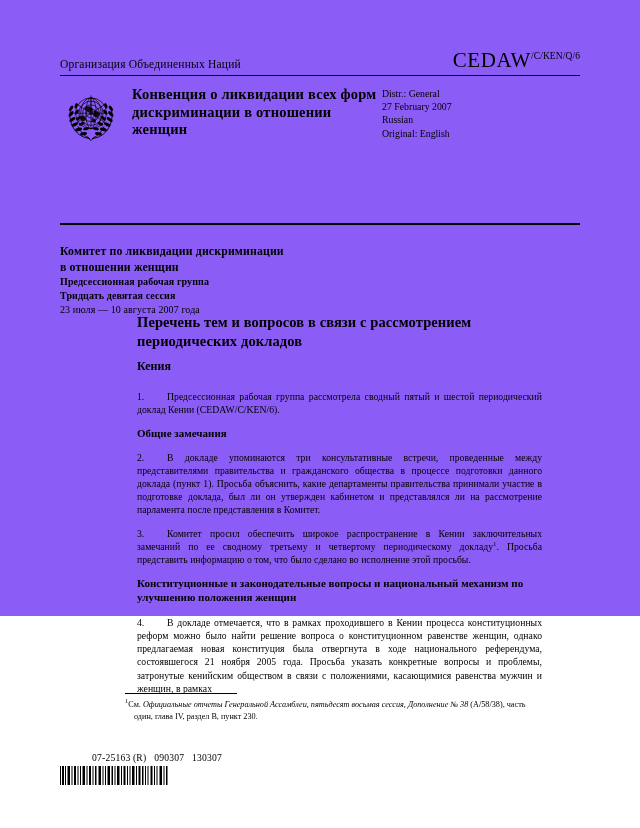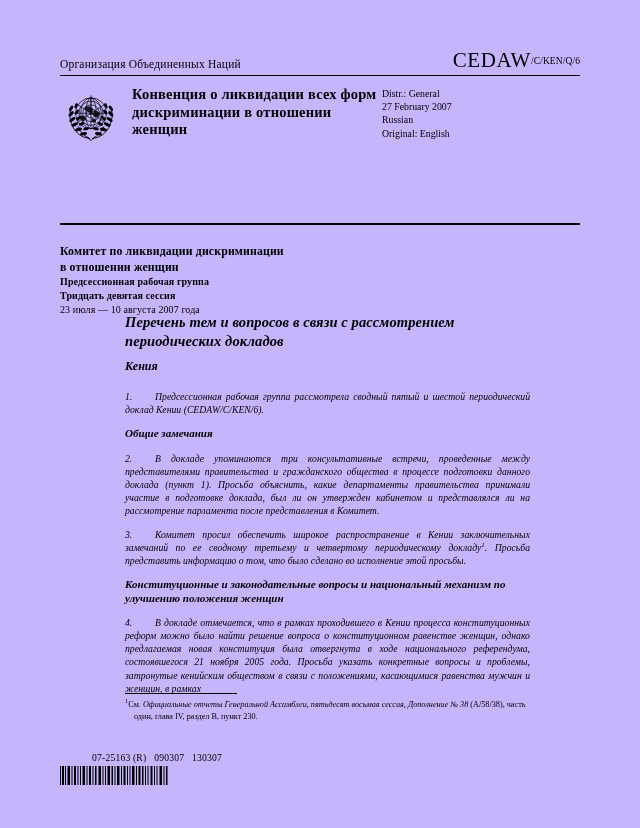--- a/index.html
+++ b/index.html
@@ -13,22 +13,22 @@
     font-family: "Liberation Serif", "DejaVu Serif", serif;
     color: #000000;
     position: relative;
     overflow: hidden;
   }
 
   .page {
     position: absolute;
     left: 0; top: 0;
     width: 640px;
-    height: 828px;
-    background: #c4b5fd;
+    height: 616px;
+    background: #8b5cf6;
   }
 
   
   .masthead {
     position: absolute;
     left: 60px;
     top: 50px;
     width: 520px;
   }
   .masthead-top {
@@ -38,21 +38,21 @@
     padding-bottom: 2px;
   }
   .org-name {
     font-size: 11.5px;
     letter-spacing: 0.2px;
     line-height: 14px;
     white-space: nowrap;
   }
   .symbol-block {
     display: flex;
-    align-items: center;
+    align-items: flex-start;
     white-space: nowrap;
   }
   .symbol-main {
     font-size: 21px;
     letter-spacing: 0.6px;
     line-height: 21px;
   }
   .symbol-sub {
     font-size: 9.5px;
     letter-spacing: 0.1px;
@@ -130,57 +130,56 @@
   }
   .committee .l5 {
     font-size: 10px;
     line-height: 14px;
     letter-spacing: 0.1px;
   }
 
   
   .main {
     position: absolute;
-    left: 125px;
+    left: 137px;
     top: 313px;
     width: 405px;
-    font-style: italic;
   }
   .doc-title {
     font-size: 14.5px;
     font-weight: bold;
     line-height: 19px;
     letter-spacing: 0.1px;
     margin: 0 0 7px 0;
   }
   .country {
     font-size: 12px;
     font-weight: bold;
     line-height: 16px;
     margin: 0 0 16px 0;
   }
   .para {
     font-size: 9.7px;
     line-height: 13.1px;
     text-align: justify;
-    margin: 11px 0 11px 0;
+    margin: 0 0 11px 0;
     letter-spacing: 0.02px;
   }
   .para .num {
     display: inline-block;
     width: 30px;
   }
   .sec-head {
     font-size: 11px;
     font-weight: bold;
     line-height: 13.4px;
     margin: 0 0 10px 0;
     text-align: left;
   }
-  .sec-head.tight { margin-bottom: 1px; }
+  .sec-head.tight { margin-bottom: 12px; }
   sup.fn {
     font-size: 7px;
     vertical-align: super;
     line-height: 0;
   }
 
   
   .footnote-wrap {
     position: absolute;
     left: 125px;

